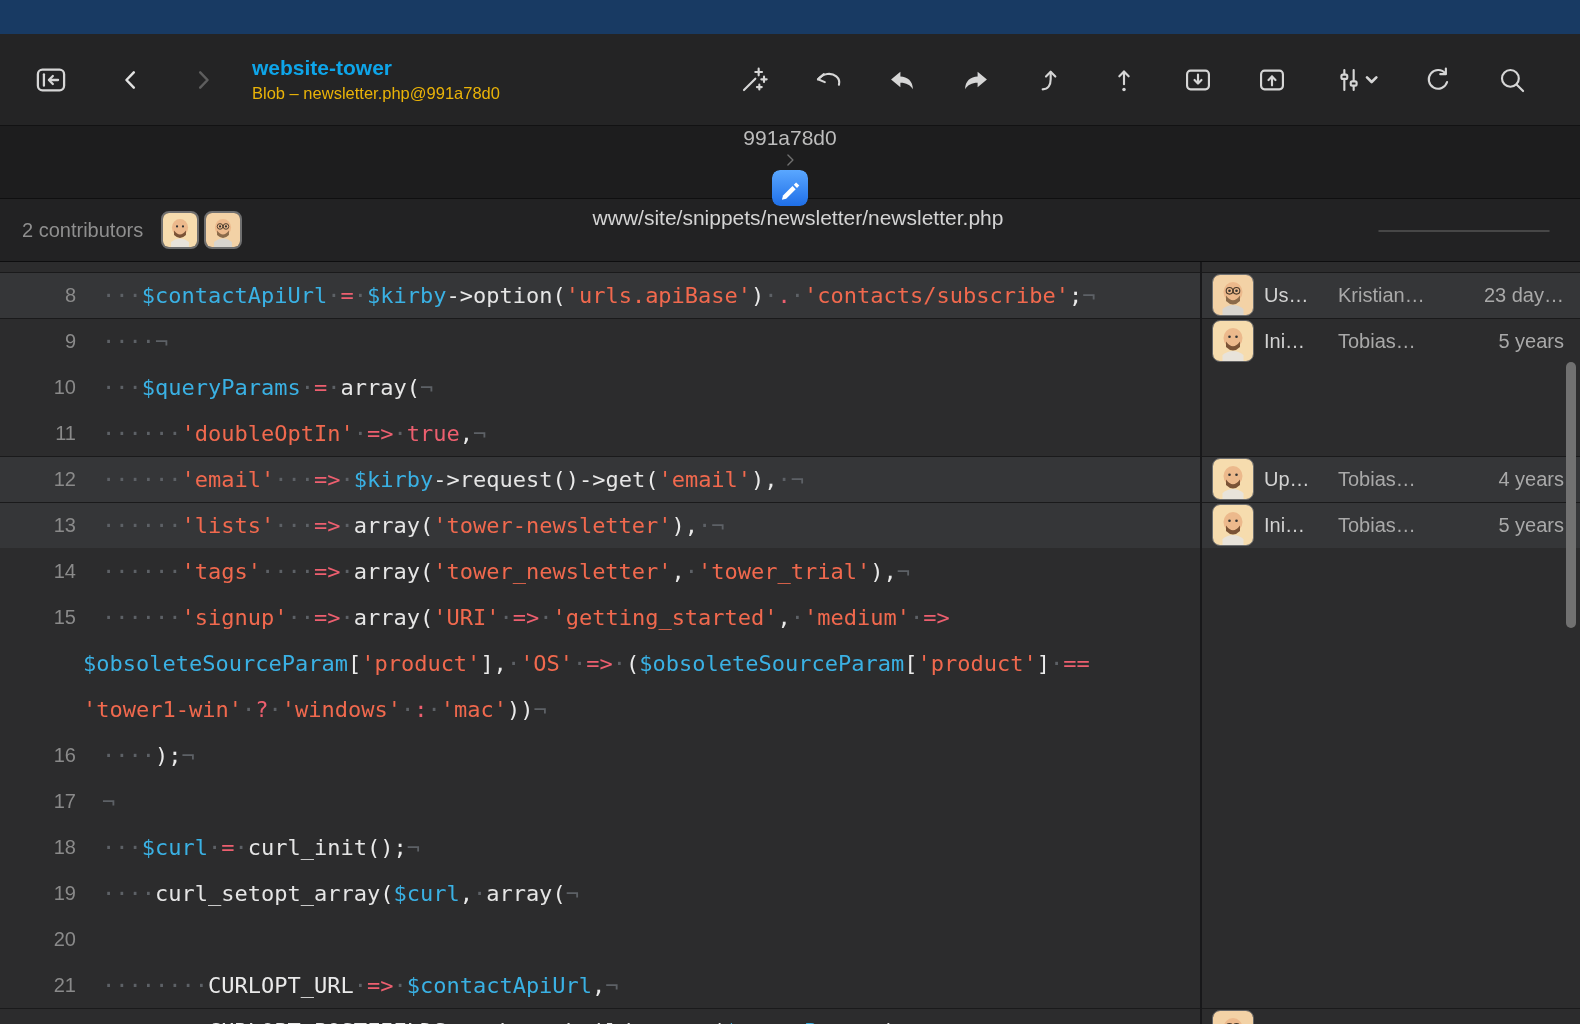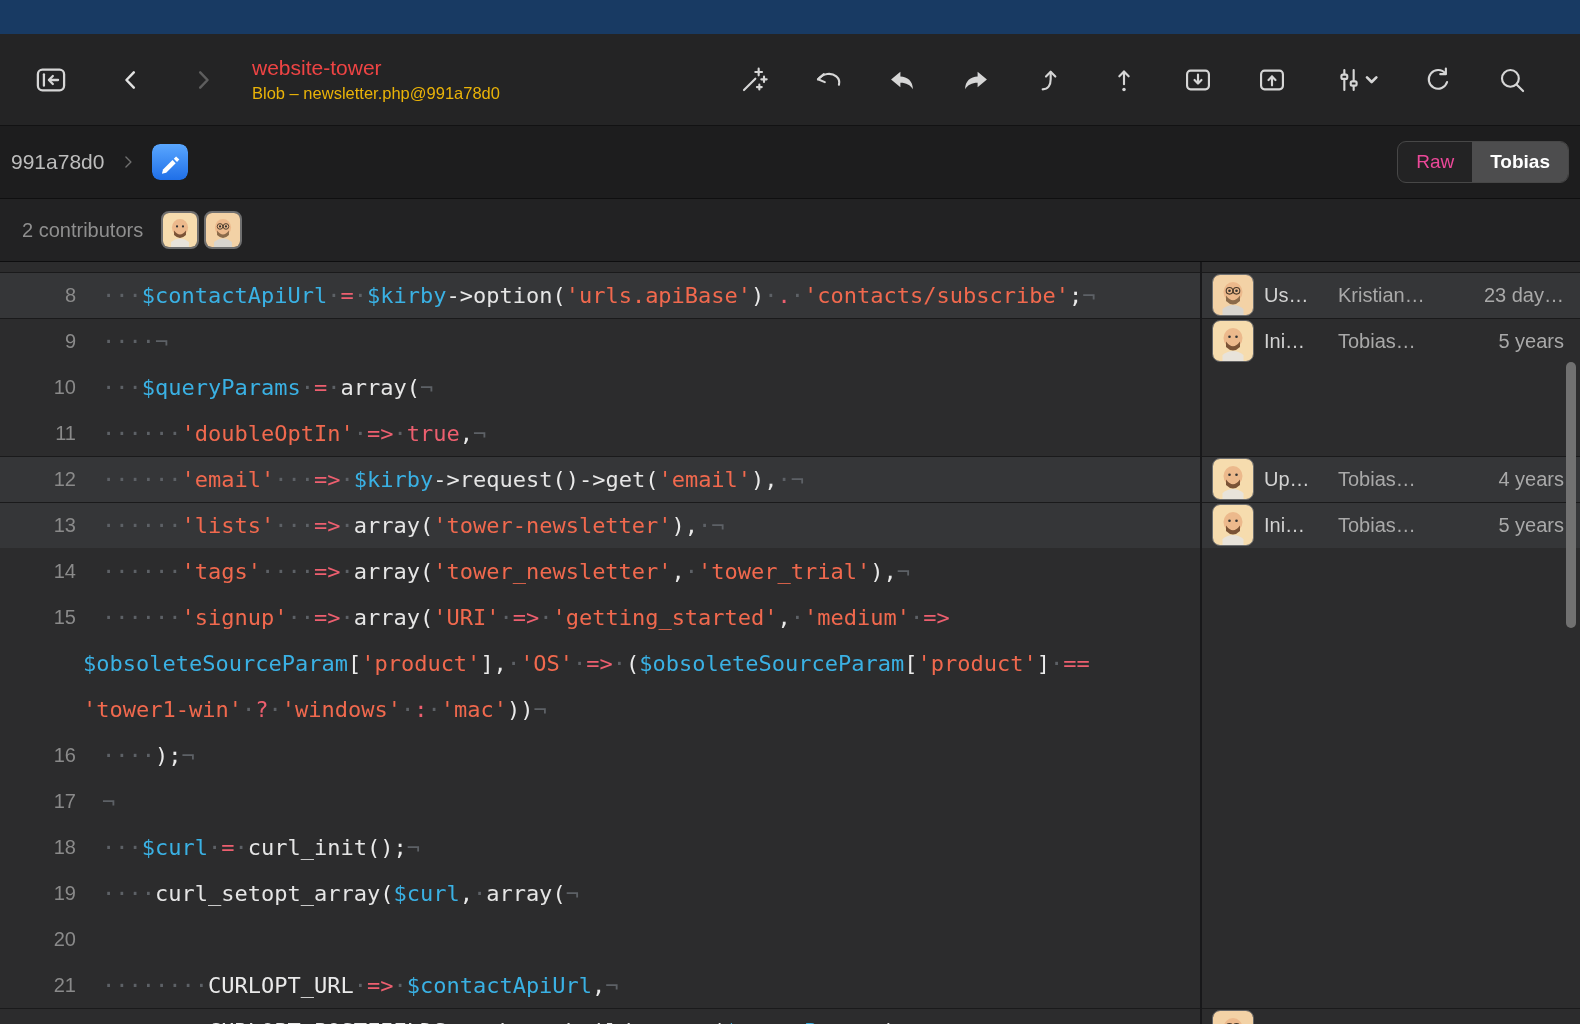--- a/index.html
+++ b/index.html
@@ -13,26 +13,26 @@
   .icon{display:inline-flex;align-items:center;justify-content:center;}
   .icon svg{width:100%;height:100%;fill:none;stroke:currentColor;stroke-width:1.6;
             stroke-linecap:round;stroke-linejoin:round;}
   .tb-icon{width:32px;height:32px;color:#d6d6d6;cursor:pointer;}
   .tb-icon.panel{width:42px;height:34px;}
   .tb-icon.chev{width:26px;height:26px;color:#e2e2e2;}
   .tb-icon.chev svg{stroke-width:2.3;}
   .tb-icon.disabled{color:#5e5e5e;}
   .tb-icon.wide{width:50px;}
   .tb-title{margin-left:36px;line-height:1.15;}
-  .tb-title .t1{font-size:21px;font-weight:400;color:#ef4444;}
+  .tb-title .t1{font-size:21px;font-weight:700;color:#0ea5e9;}
   .tb-title .t2{font-size:16.5px;color:#eab308;margin-top:4px;}
   .tb-icons{position:absolute;right:52px;top:0;bottom:0;display:flex;align-items:center;gap:42px;}
   
   .pathbar{height:73px;background:#1d1d1e;box-sizing:border-box;border-bottom:1px solid #0f0f10;
-           display:flex;align-items:center;padding:0 11px;font-size:21px;}
+           display:flex;align-items:center;padding:0 30px;font-size:21px;flex-direction:column;}
   .commit{color:#bdbdbd;cursor:pointer;}
   .sep-chev{width:20px;height:20px;color:#707070;margin:0 14px;}
   .file-icon{width:36px;height:36px;border-radius:8px;overflow:hidden;flex:none;}
   .file-icon svg{width:100%;height:100%;}
   .path{color:#d4d4d4;margin-left:16px;}
   .segmented{margin-left:auto;display:flex;align-items:stretch;height:40px;border:1px solid #474747;
              border-radius:9px;overflow:hidden;background:#232324;}
   .seg{display:flex;align-items:center;padding:0 18px;font-size:19px;color:#ec4899;cursor:pointer;}
   .seg.active{background:#4d4d4e;color:#ffffff;font-weight:700;}
   
@@ -196,20 +196,21 @@
             <linearGradient id="fg" x1="0" y1="0" x2="0" y2="1">
           <stop offset="0" stop-color="#5aa7ff"></stop>
               <stop offset="1" stop-color="#1f6fe8"></stop>
         </linearGradient>
           </defs>
         <rect width="36" height="36" rx="8" fill="url(#fg)"></rect>
         <path d="M11 25.5 l9.5-9.5 3.2 3.2 -9.5 9.5 -4.3 1.1 z" fill="#ffffff"></path>
         <path d="M21.8 14.7 l2.3-2.3 3.2 3.2 -2.3 2.3 z" fill="#ffffff"></path>
       </svg>
     </span>
+    <span class="path">www/site/snippets/newsletter/newsletter.php</span>
     <div class="segmented">
       <span class="seg">Raw</span>
       <span class="seg active">Tobias</span>
     </div>
   </div>
 
   <div class="contribbar">
     <span class="contrib-label">2 contributors</span>
     <span class="c-avatars" id="c-avatars">
         <span class="c-avatar">

